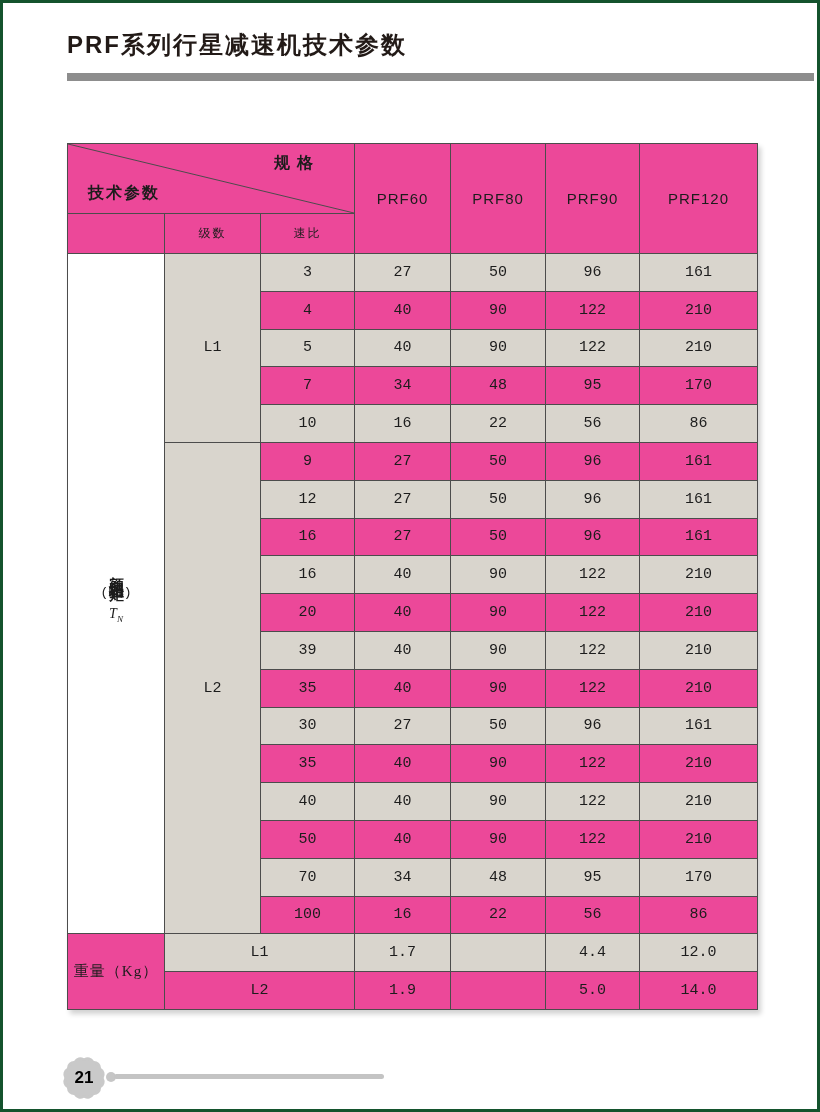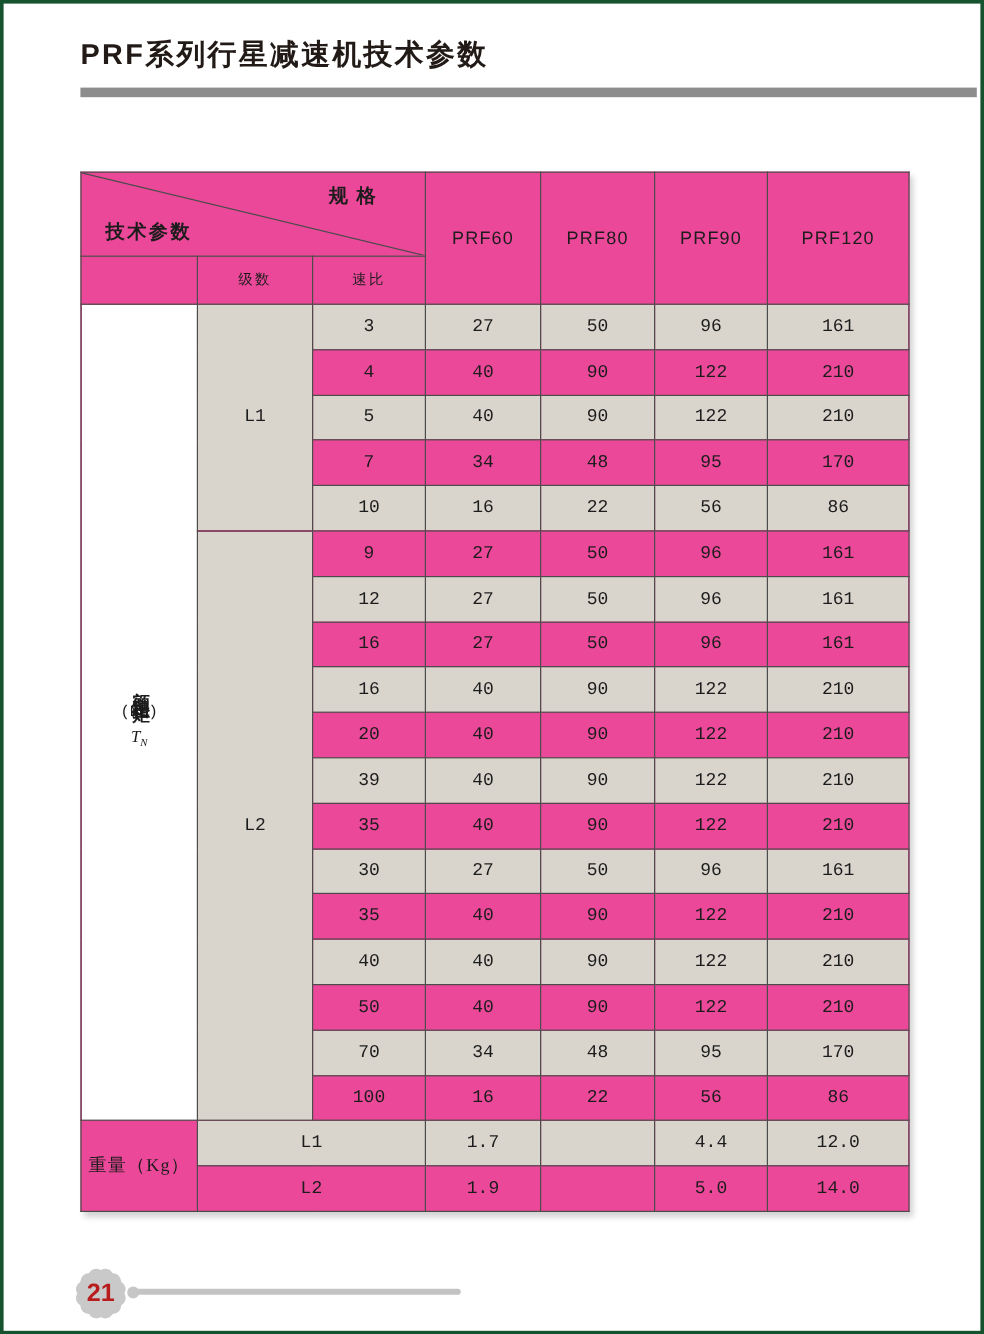--- a/index.html
+++ b/index.html
@@ -100,21 +100,21 @@
   }
   .footer-gear .tooth {
     position:absolute; inset:5px; background:#c9c9c9; border-radius:7px;
   }
   .footer-gear .t2 { transform:rotate(30deg); }
   .footer-gear .t3 { transform:rotate(60deg); }
   .footer-gear .core {
     position:absolute; inset:4px; background:#c9c9c9; border-radius:50%;
     display:flex; align-items:center; justify-content:center;
     font-family:"Liberation Sans", sans-serif;
-    font-size:21px; font-weight:600; color:#b91c1c;
+    font-size:17px; font-weight:600; color:#000000;
   }
   .footer-dot {
     position:absolute; left:103px; top:1069px; width:10px; height:10px;
     background:#c6c6c6; border-radius:50%;
   }
   .footer-line {
     position:absolute; left:111px; top:1071px; width:270px; height:5px;
     background:#c4c4c4; border-radius:3px;
   }
 </style>

